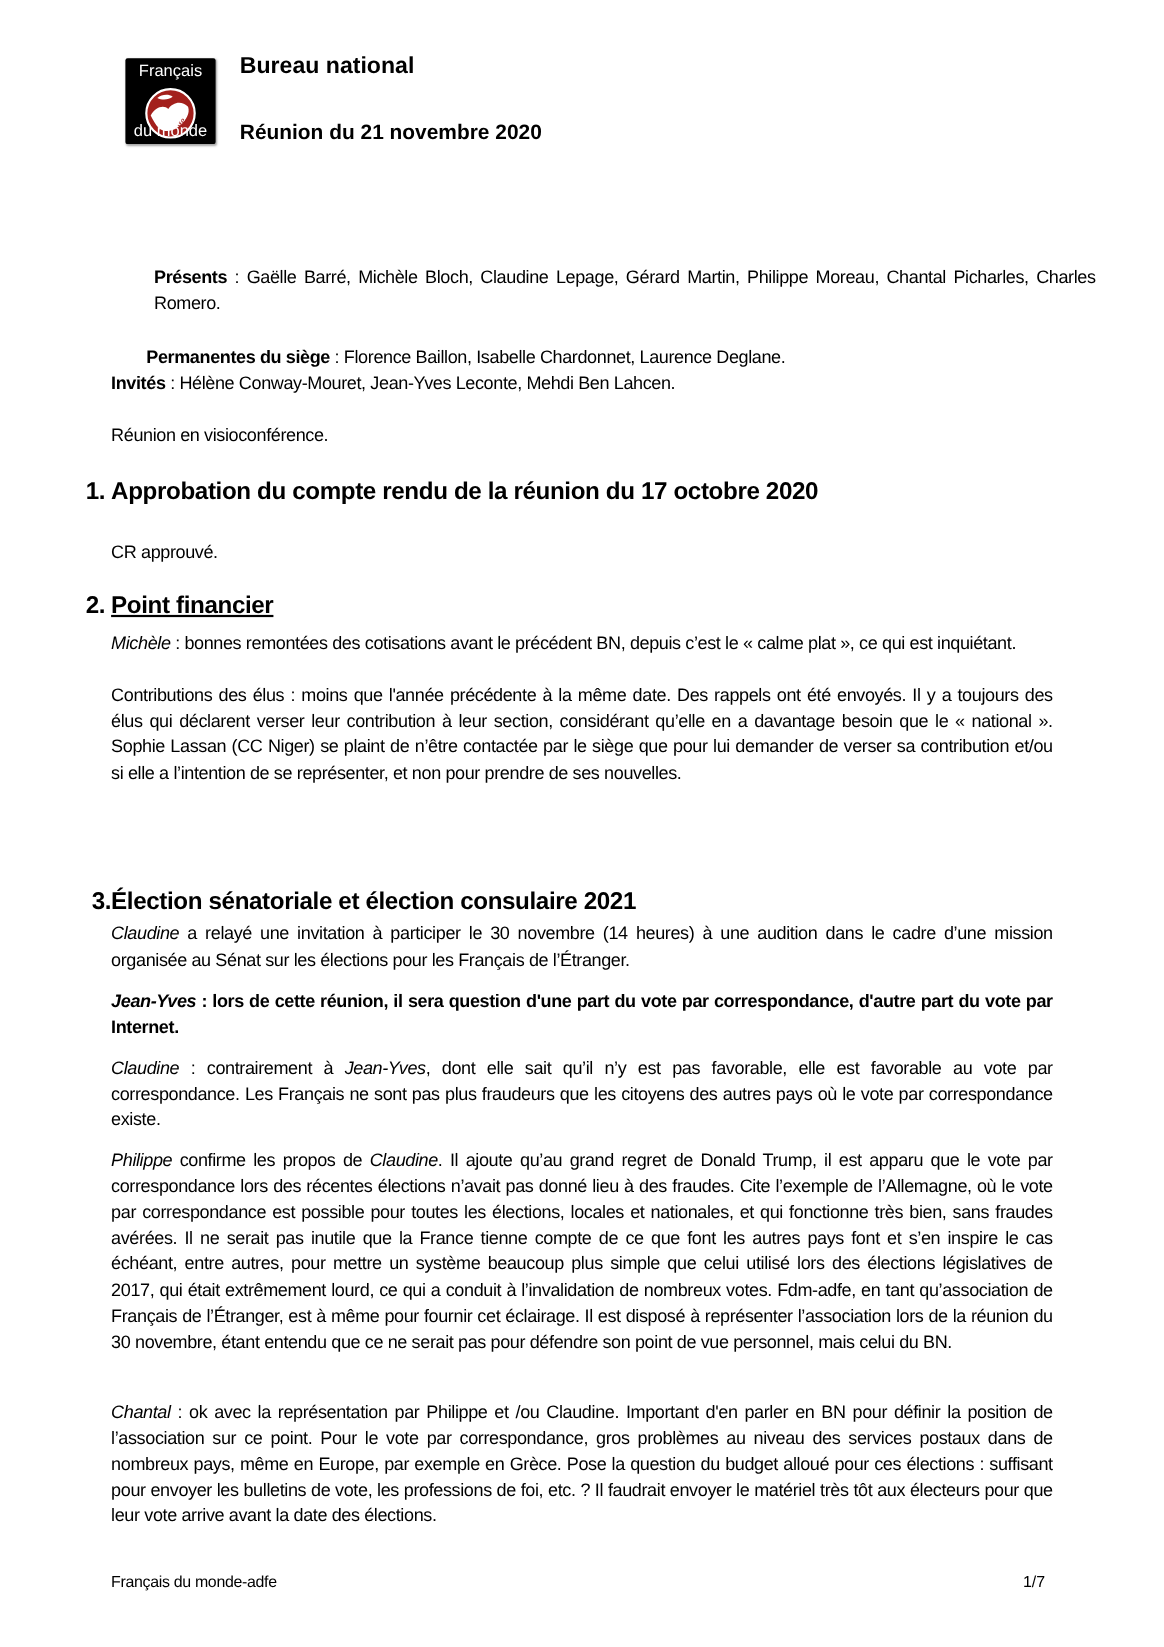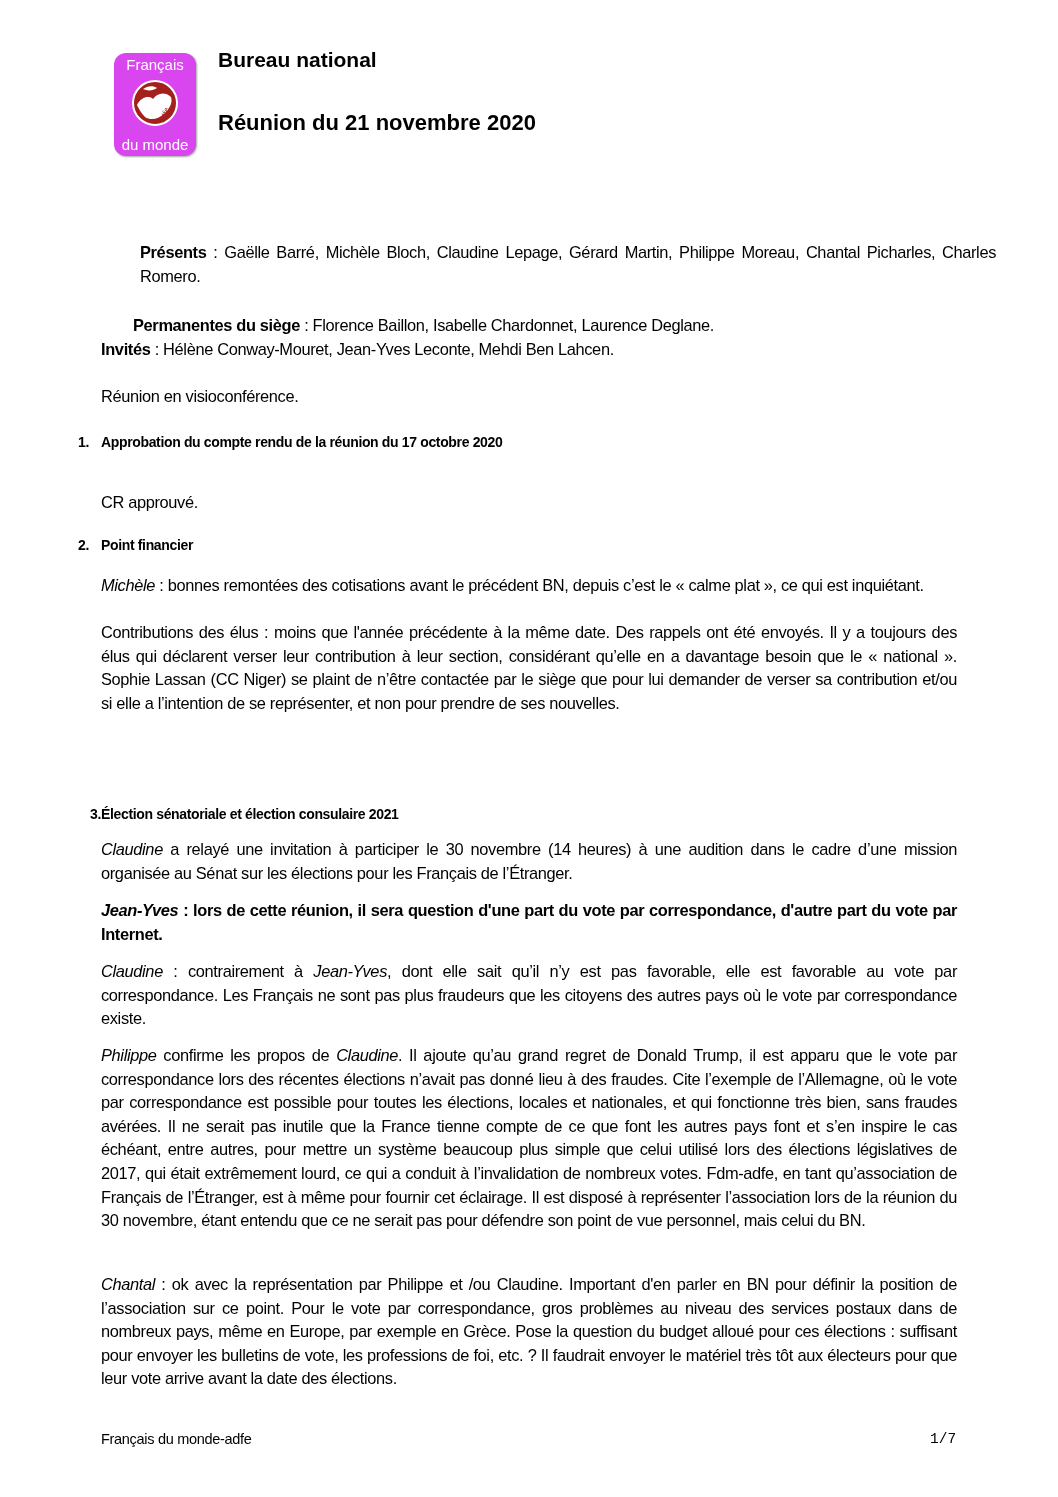--- a/index.html
+++ b/index.html
@@ -2,44 +2,44 @@
 <html><head>
 <meta charset="utf-8">
 <style>
   html, body { margin: 0; padding: 0; background: #ffffff; }
   body {
     width: 1058px; height: 1497px; position: relative; overflow: hidden;
     font-family: "Liberation Sans", "DejaVu Sans", sans-serif;
     color: #000;
   }
   .logo {
-    position: absolute; left: 114px; top: 53px; width: 82px; height: 103px;
-    background: #d946ef; border-radius: 12px;
+    position: absolute; left: 114px; top: 53px; width: 82px; height: 78px;
+    background: #000000; border-radius: 2px;
     box-shadow: 1px 1px 2px rgba(0,0,0,0.35);
     color: #fff; text-align: center; overflow: hidden;
   }
   .logo .l-top { position: absolute; top: 3px; left: 0; right: 0; font-size: 15px; }
   .logo .l-bot { position: absolute; bottom: 3px; left: 0; right: 0; font-size: 15px; }
   .logo svg { position: absolute; left: 17px; top: 26px; }
   .title1 { position: absolute; left: 218px; top: 48px; font-size: 21px; font-weight: bold; }
-  .title2 { position: absolute; left: 218px; top: 110px; font-size: 22px; font-weight: bold; }
+  .title2 { position: absolute; left: 218px; top: 110px; font-size: 19px; font-weight: bold; }
 
   .body-text {
     position: absolute; left: 101px; width: 856px;
     font-size: 16.4px; line-height: 23.6px; text-align: justify;
     letter-spacing: -0.35px;
   }
   .body-text b { font-weight: bold; }
   .body-text i { font-style: italic; }
   .sec-head {
-    position: absolute; left: 78px; font-size: 14px; font-weight: bold; letter-spacing: -0.35px;
+    position: absolute; left: 78px; font-size: 22px; font-weight: bold; letter-spacing: -0.35px;
   }
   .sec-head .num { display: inline-block; width: 23px; }
   .footer-left { position: absolute; left: 101px; top: 1431px; font-size: 14.5px; letter-spacing: -0.3px; }
-  .footer-right { position: absolute; left: 930px; top: 1431px; font-size: 14.5px; font-family: Liberation Mono, monospace; }
+  .footer-right { position: absolute; left: 930px; top: 1431px; font-size: 14.5px; }
 </style>
 </head>
 <body>
 
 <div class="logo">
   <span class="l-top">Français</span>
   <svg width="48" height="48" viewBox="0 0 48 48">
     <circle cx="24" cy="24" r="22" fill="#a3201c" stroke="#fff" stroke-width="2"></circle>
     <path d="M6 26 C10 18 18 16 22 20 C26 14 34 12 40 18 C42 24 38 30 34 34 C28 40 20 42 14 38 C10 34 8 30 6 26 Z" fill="#fff"></path>
     <path d="M12 10 C16 7 22 6 26 9 C22 12 16 12 12 10 Z" fill="#fff"></path>
@@ -60,21 +60,21 @@
 <div class="body-text" style="top:338px;">
   <b>Invités</b><span> : Hélène Conway-Mouret, Jean-Yves Leconte, Mehdi Ben Lahcen.</span>
 </div>
 <div class="body-text" style="top:385px;">Réunion en visioconférence.</div>
 
 <div class="sec-head" style="top:434px;">
   <span class="num">1.</span><span>Approbation du compte rendu de la réunion du 17 octobre 2020</span>
 </div>
 <div class="body-text" style="top:491px;">CR approuvé.</div>
 
-<div class="sec-head" style="top:537px;">
+<div class="sec-head" style="top:537px;text-decoration:underline;">
   <span class="num">2.</span><span>Point financier</span>
 </div>
 <div class="body-text" style="top:574px;">
   <i>Michèle</i><span> : bonnes remontées des cotisations avant le précédent BN, depuis c’est le « calme plat », ce qui est inquiétant.</span>
 </div>
 <div class="body-text" style="top:621px;">Contributions des élus : moins que l'année précédente à la même date. Des rappels ont été envoyés. Il y a toujours des élus qui déclarent verser leur contribution à leur section, considérant qu’elle en a davantage besoin que le « national ». Sophie Lassan (CC Niger) se plaint de n’être contactée par le siège que pour lui demander de verser sa contribution et/ou si elle a l’intention de se représenter, et non pour prendre de ses nouvelles.</div>
 
 <div class="sec-head" style="top:806px;text-align:right;">
   <span class="num">3.</span><span>Élection sénatoriale et élection consulaire 2021</span>
 </div>

